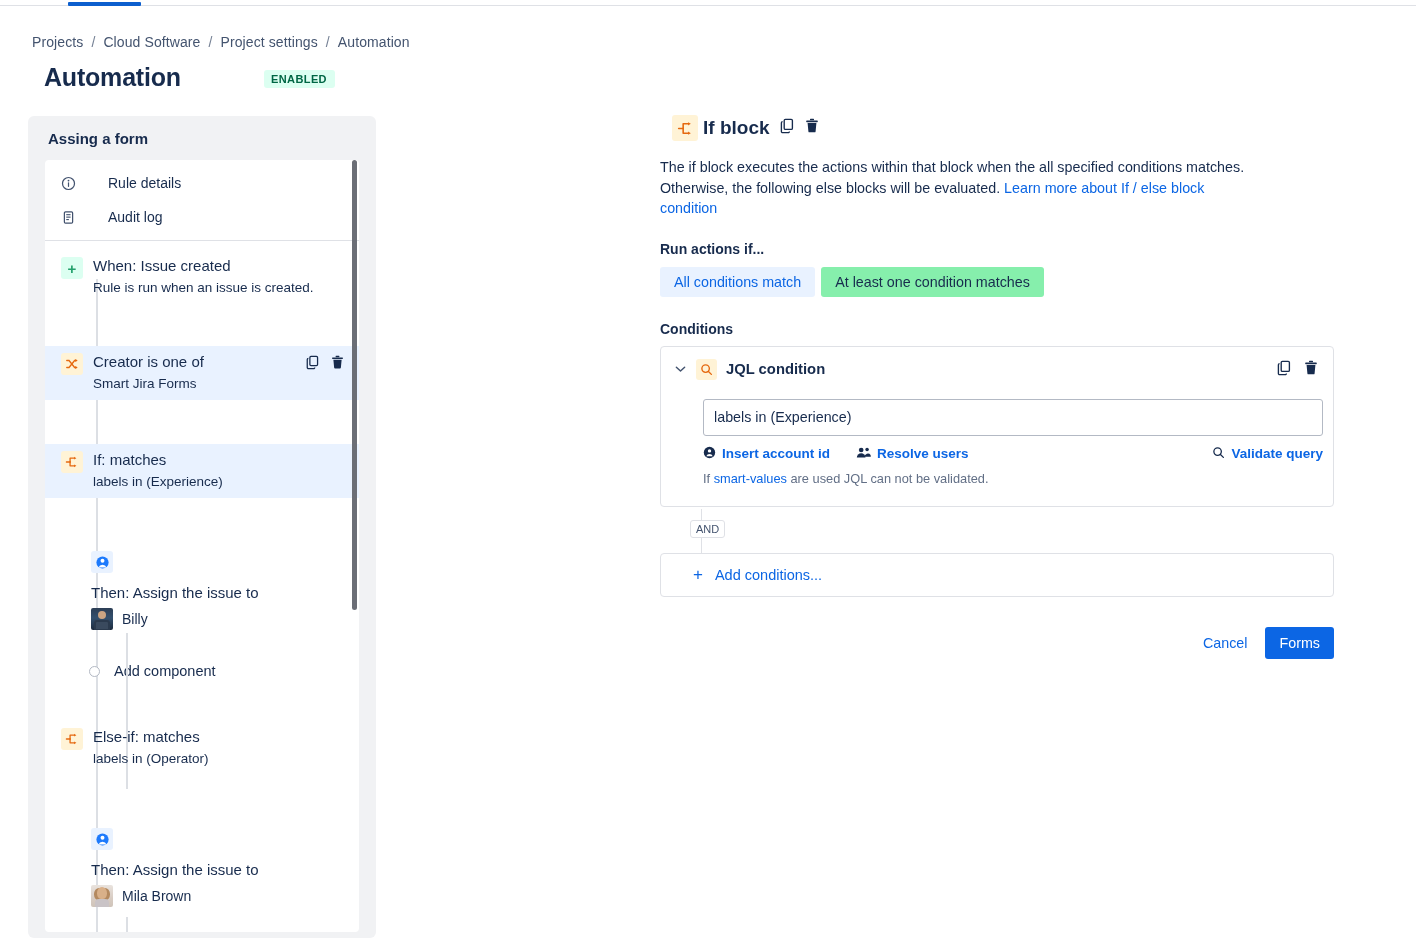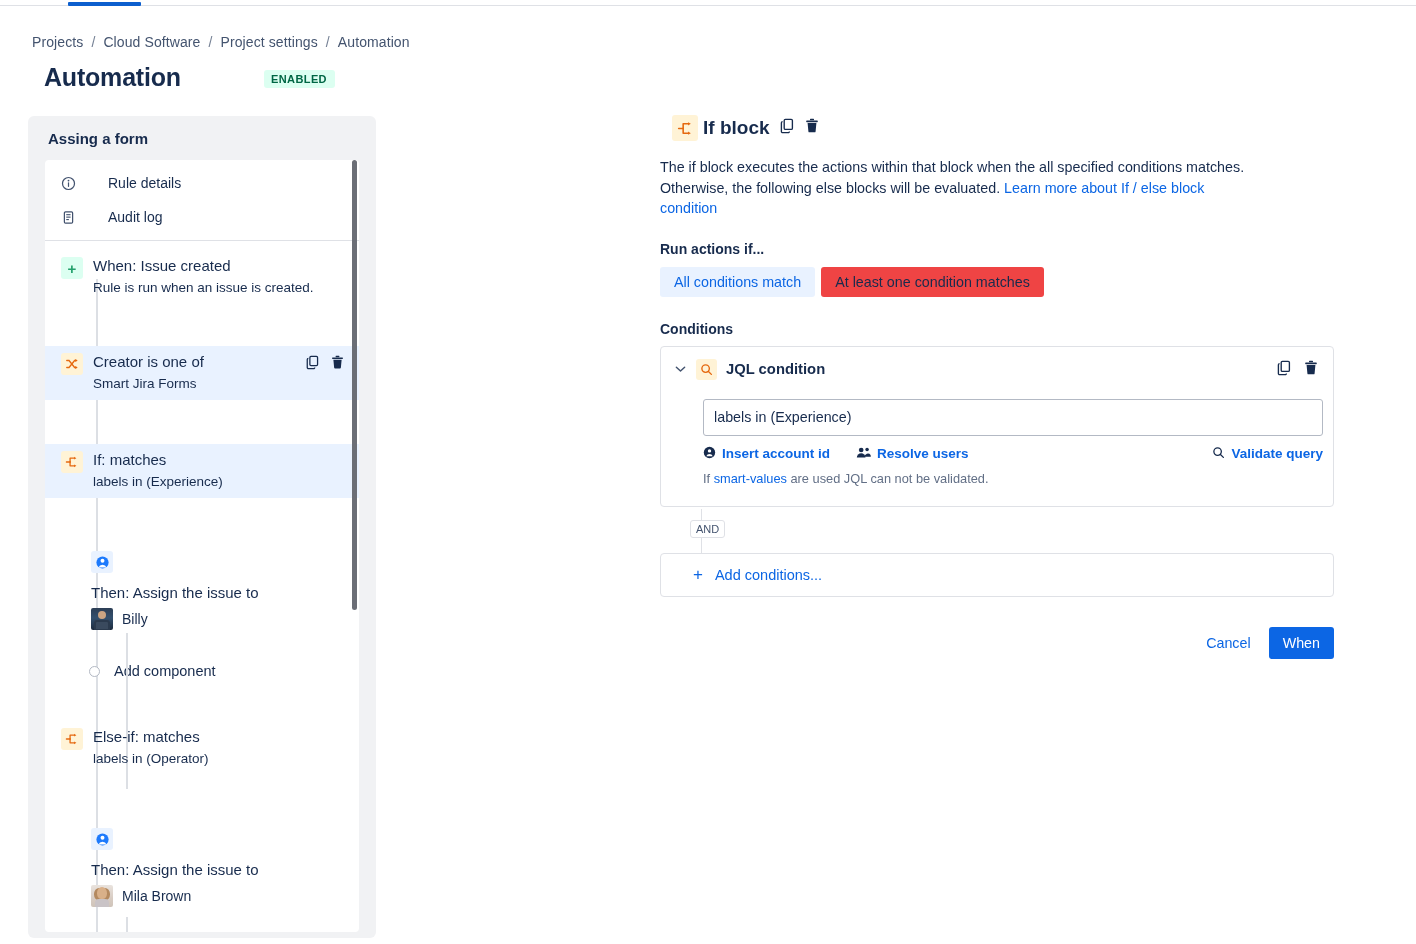--- a/index.html
+++ b/index.html
@@ -155,21 +155,21 @@
     font-size: 14.3px; line-height: 20.5px; color: #172B4D;
   }
   a.link { color: #0C66E4; text-decoration: none; cursor: pointer; }
 
   .section-label {
     margin-top: 22px; font-size: 14px; font-weight: bold; color: #172B4D;
   }
   .seg-group { display: flex; margin-top: 10px; }
   .seg {
     font-size: 14.3px; padding: 7px 14px; border-radius: 3px; cursor: pointer;
-    background: #ef4444; color: #172B4D;
+    background: #86efac; color: #172B4D;
   }
   .seg.active { background: #E9F2FF; color: #0C66E4; }
   .seg + .seg { margin-left: 6px; }
 
   .conditions-label { margin-top: 24px; font-size: 14px; font-weight: bold; color: #172B4D; }
 
   .cond-card {
     margin-top: 9px; width: 674px;
     border: 1px solid #DFE1E6; border-radius: 4px; background: #fff;
   }
@@ -540,15 +540,15 @@
     <div class="and-chip">AND</div>
   </div>
 
   <div class="add-conditions">
     <span class="plus-glyph">+</span>
     <span>Add conditions...</span>
   </div>
 
   <div class="footer-btns">
     <button class="btn-cancel">Cancel</button>
-    <button class="btn-save">When</button>
+    <button class="btn-save">Forms</button>
   </div>
 </div>
 
 </body></html>

